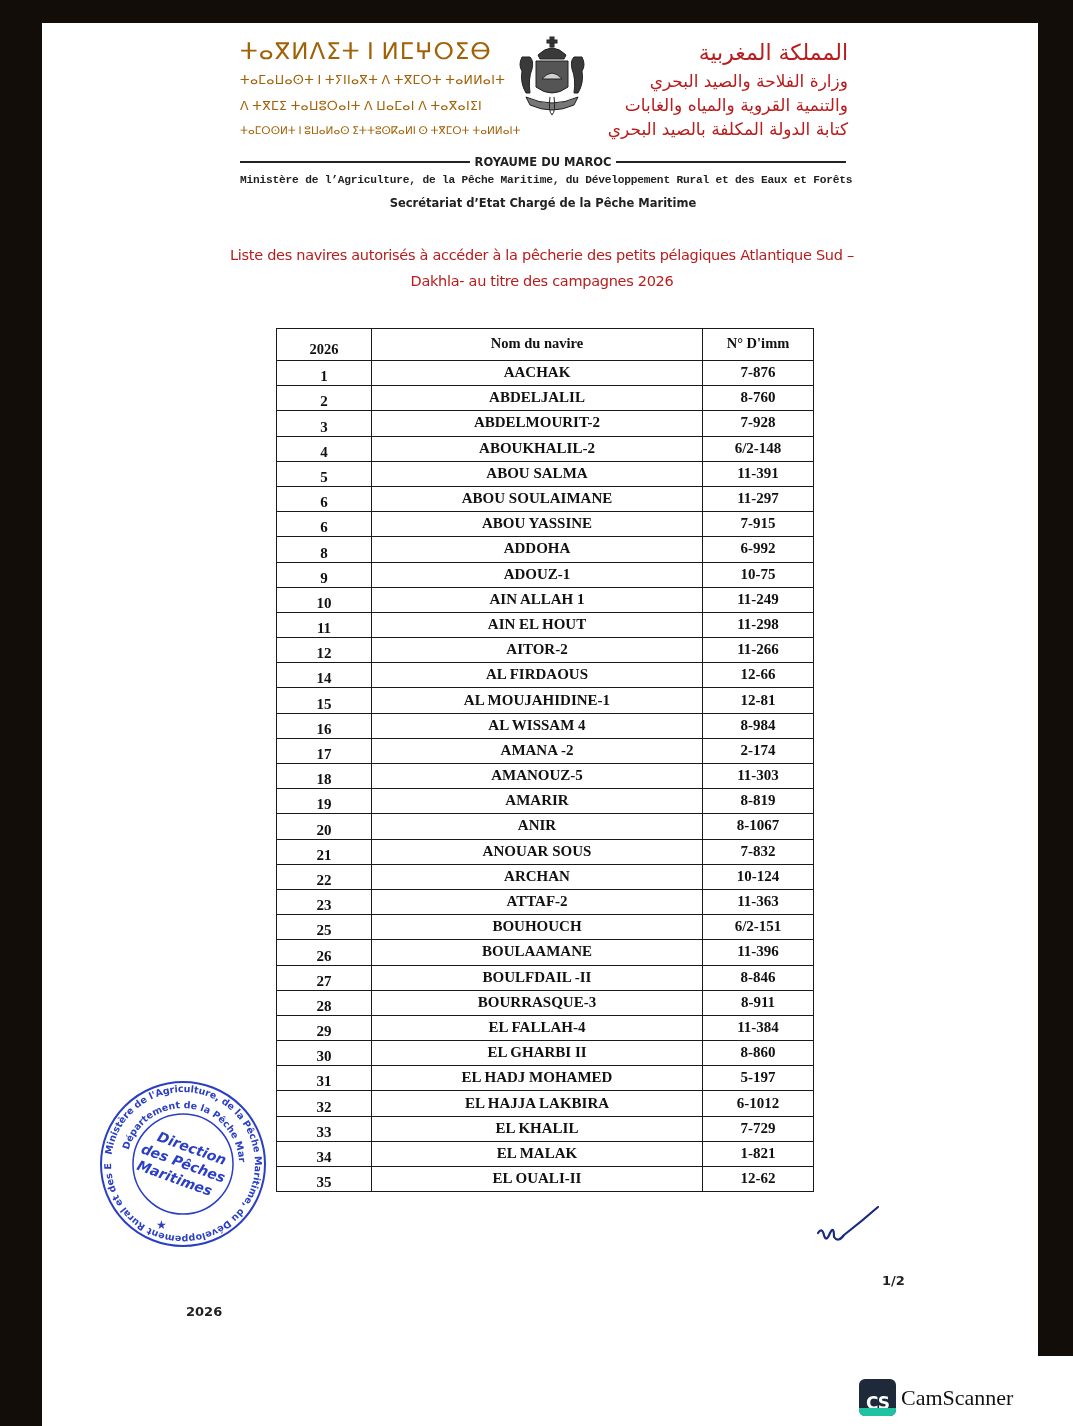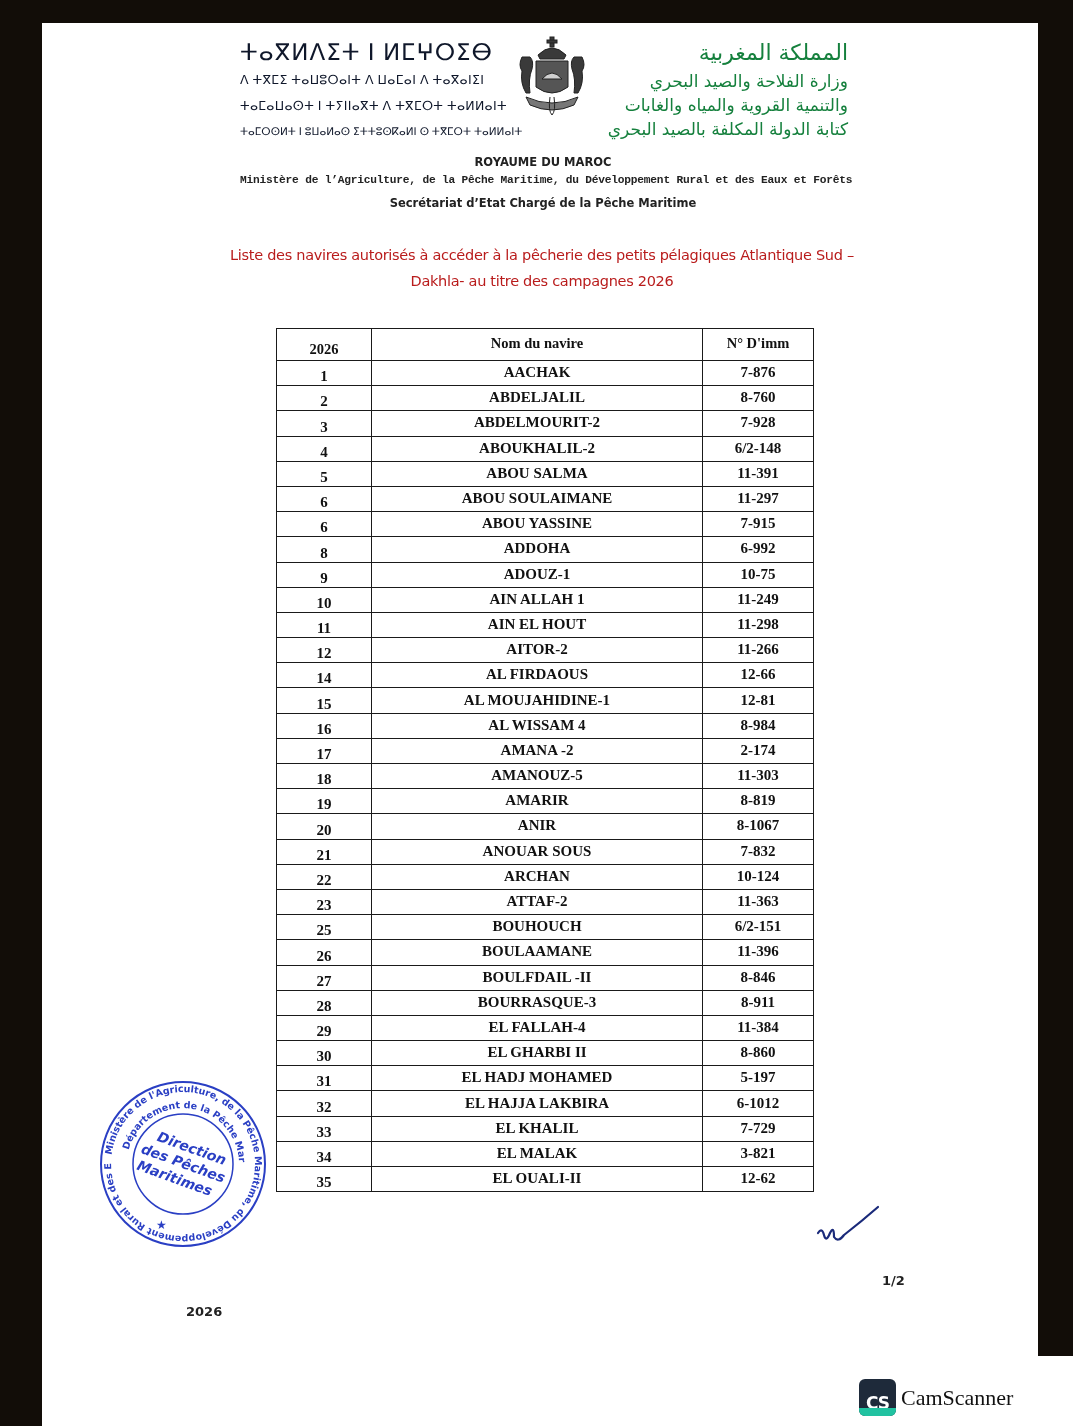--- a/index.html
+++ b/index.html
@@ -3,26 +3,26 @@
 <meta charset="utf-8">
 <style>
   * { box-sizing: border-box; margin: 0; padding: 0; }
   html, body { width: 1073px; height: 1426px; background: #120d08; overflow: hidden; }
   body { position: relative; font-family: "Liberation Serif", serif; color: #111; }
 
   .bottom-white { position: absolute; left: 42px; top: 1356px; width: 1031px; height: 70px; background: #ffffff; }
   .page { position: absolute; left: 42px; top: 23px; width: 996px; height: 1333px; background: #ffffff; }
 
   
-  .tifinagh { position: absolute; left: 198px; top: 14px; width: 270px; font-family: Liberation Sans, sans-serif; color: #0f172a; }
+  .tifinagh { position: absolute; left: 198px; top: 14px; width: 270px; font-family: Liberation Serif, serif; color: #a16207; }
   .tifinagh .t1 { font-size: 23px; letter-spacing: 1px; line-height: 30px; }
   .tifinagh .t2 { font-size: 12.5px; line-height: 26px; letter-spacing: 0.3px; white-space: nowrap; }
   .tifinagh .t3 { font-size: 10.5px; line-height: 24px; white-space: nowrap; }
 
-  .arabic { position: absolute; right: 190px; top: 14px; width: 240px; text-align: right; direction: rtl; font-family: "DejaVu Sans", sans-serif; color: #15803d; }
+  .arabic { position: absolute; right: 190px; top: 14px; width: 240px; text-align: right; direction: rtl; font-family: "DejaVu Sans", sans-serif; color: #b91c1c; }
   .arabic .a1 { font-size: 22px; line-height: 32px; }
   .arabic .a2 { font-size: 17px; line-height: 24px; white-space: nowrap; }
 
   .emblem { position: absolute; left: 470px; top: 12px; width: 80px; height: 90px; }
 
   .rule-line { position: absolute; left: 198px; width: 606px; height: 16px; display: flex; align-items: center; }
   .rule-line .bar { flex: 1; height: 1.5px; background: #222; }
   .rule-line .txt { font-family: "DejaVu Sans", sans-serif; font-weight: bold; font-size: 11.5px; padding: 0 5px; color: #222; white-space: nowrap; }
   .ministry { position: absolute; left: 198px; top: 151px; width: 606px; text-align: center; font-family: Liberation Mono, monospace; font-weight: bold; font-size: 11.2px; color: #222; white-space: nowrap; letter-spacing: -0.2px; }
 
@@ -53,22 +53,22 @@
 </style>
 </head>
 <body>
 
 <div class="bottom-white"></div>
 
 <div class="page">
 
   <div class="tifinagh">
     <div class="t1">ⵜⴰⴳⵍⴷⵉⵜ ⵏ ⵍⵎⵖⵔⵉⴱ</div>
+    <div class="t2">ⵜⴰⵎⴰⵡⴰⵙⵜ ⵏ ⵜⵢⵏⵏⴰⴳⵜ ⴷ ⵜⴳⵎⵔⵜ ⵜⴰⵍⵍⴰⵏⵜ</div>
     <div class="t2">ⴷ ⵜⴳⵎⵉ ⵜⴰⵡⵓⵔⴰⵏⵜ ⴷ ⵡⴰⵎⴰⵏ ⴷ ⵜⴰⴳⴰⵏⵉⵏ</div>
-    <div class="t2">ⵜⴰⵎⴰⵡⴰⵙⵜ ⵏ ⵜⵢⵏⵏⴰⴳⵜ ⴷ ⵜⴳⵎⵔⵜ ⵜⴰⵍⵍⴰⵏⵜ</div>
     <div class="t3">ⵜⴰⵎⵔⵙⵍⵜ ⵏ ⵓⵡⴰⵍⴰⵙ ⵉⵜⵜⵓⵙⴽⴰⵍⵏ ⵙ ⵜⴳⵎⵔⵜ ⵜⴰⵍⵍⴰⵏⵜ</div>
   </div>
 
   <svg class="emblem" viewBox="0 0 80 90">
     <g fill="#3a3a3a" stroke="#222" stroke-width="1">
       <rect x="38" y="2" width="4" height="10"></rect>
       <rect x="35" y="5" width="10" height="3"></rect>
       <path d="M26 20 Q40 6 54 20 L52 24 L28 24 Z"></path>
       <path d="M10 22 Q6 30 10 36 Q8 48 14 58 L18 58 Q16 44 20 34 Q22 26 18 22 Z"></path>
       <path d="M70 22 Q74 30 70 36 Q72 48 66 58 L62 58 Q64 44 60 34 Q58 26 62 22 Z"></path>
@@ -79,21 +79,21 @@
     </g>
   </svg>
 
   <div class="arabic">
     <div class="a1">المملكة المغربية</div>
     <div class="a2">وزارة الفلاحة والصيد البحري</div>
     <div class="a2">والتنمية القروية والمياه والغابات</div>
     <div class="a2">كتابة الدولة المكلفة بالصيد البحري</div>
   </div>
 
-  <div class="rule-line" style="top:131px;flex-direction:column;">
+  <div class="rule-line" style="top:131px;">
     <span class="bar"></span>
     <span class="txt">ROYAUME DU MAROC</span>
     <span class="bar"></span>
   </div>
 
   <div class="ministry">Ministère de l’Agriculture, de la Pêche Maritime, du Développement Rural et des Eaux et Forêts</div>
 
   <div class="rule-line" style="top:172px;flex-direction:column;">
     <span class="bar"></span>
     <span class="txt">Secrétariat d’Etat Chargé de la Pêche Maritime</span>
@@ -270,21 +270,21 @@
           <td class="imm">6-1012</td>
         </tr>
         <tr>
           <td class="num">33</td>
           <td class="name">EL KHALIL</td>
           <td class="imm">7-729</td>
         </tr>
         <tr>
           <td class="num">34</td>
           <td class="name">EL MALAK</td>
-          <td class="imm">3-821</td>
+          <td class="imm">1-821</td>
         </tr>
         <tr>
           <td class="num">35</td>
           <td class="name">EL OUALI-II</td>
           <td class="imm">12-62</td>
         </tr>
       </tbody>
   </table>
 
   <svg class="stamp" viewBox="0 0 170 170">

